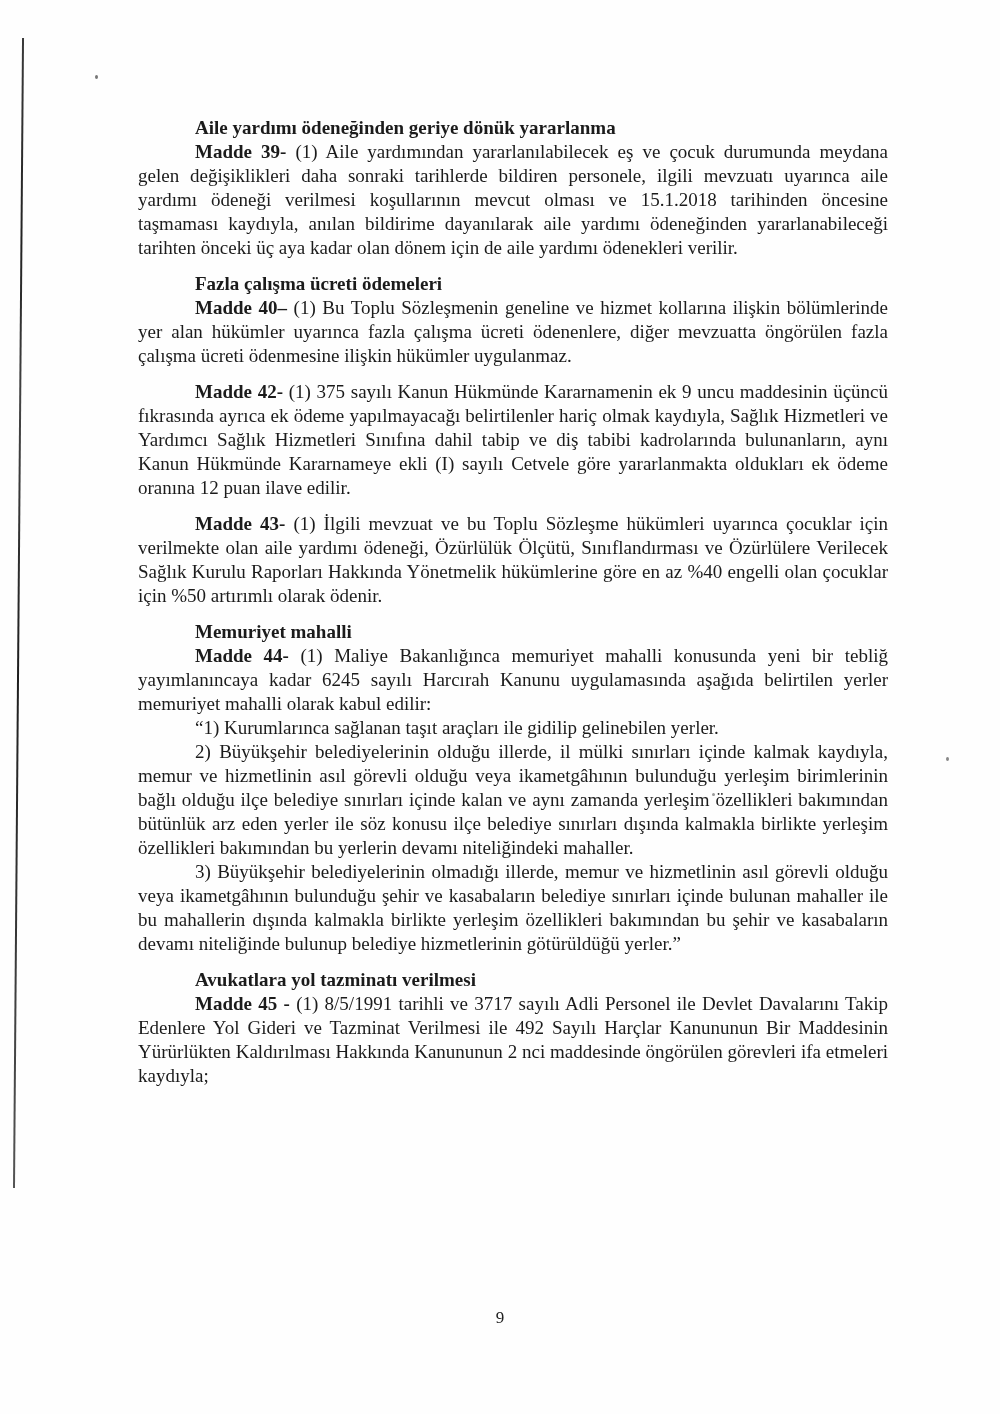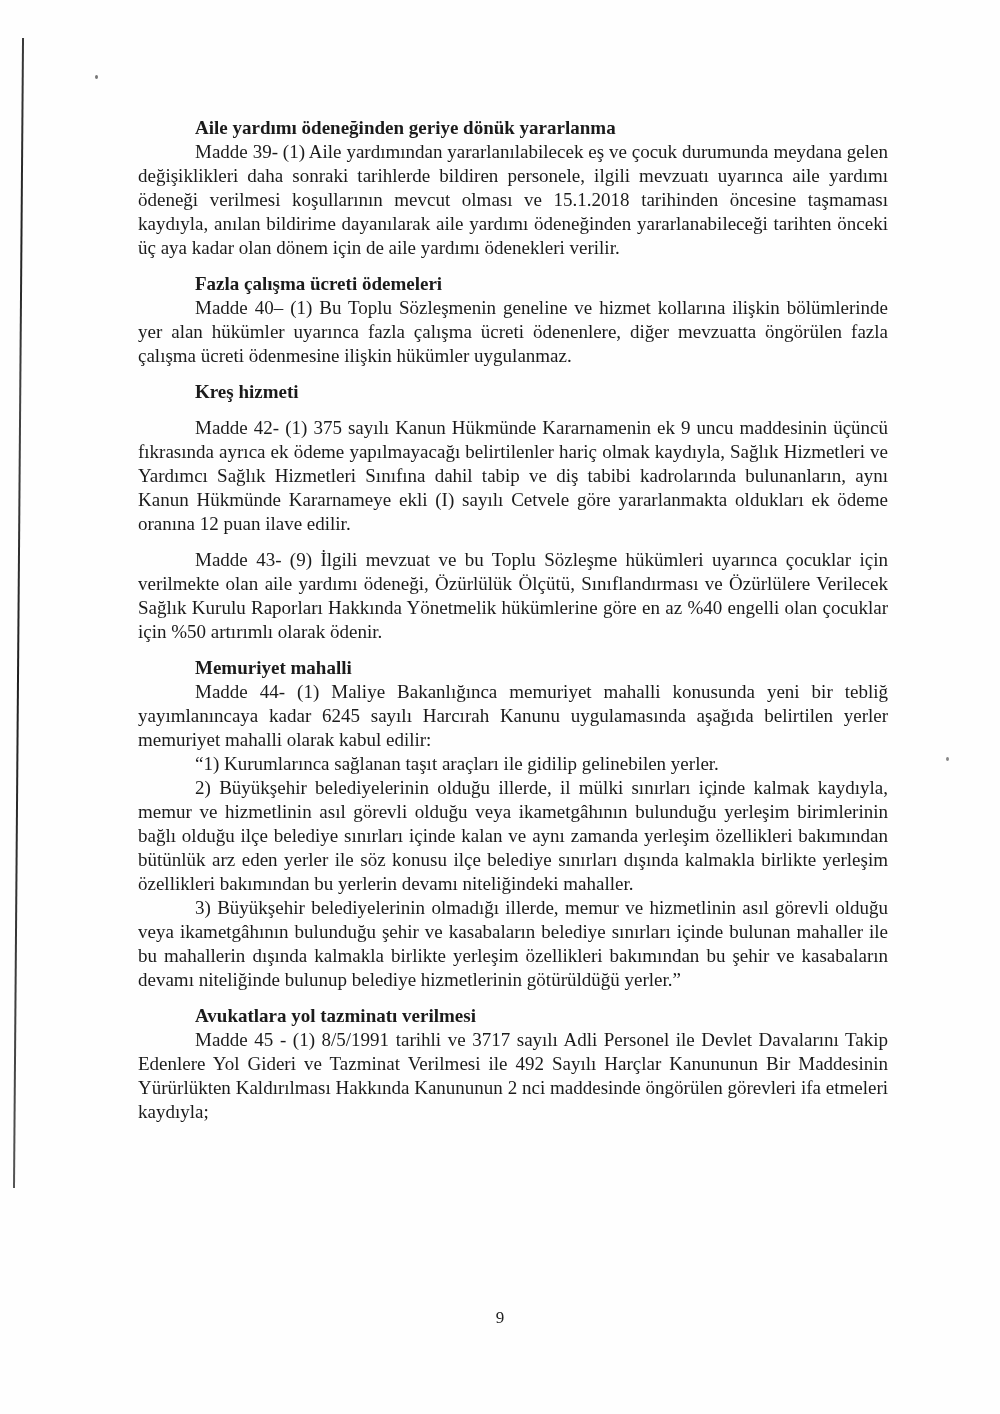--- a/index.html
+++ b/index.html
@@ -47,21 +47,21 @@
   section.sec.last { margin-top: 30px; }
   .heading {
     font-weight: bold;
     text-align: left;
     padding-left: 57px;
   }
   p.para {
     margin: 0;
     text-indent: 57px;
   }
-  p.para .lead { font-weight: normal; }
+  p.para .lead { font-weight: bold; }
 
   .page-number {
     position: absolute;
     left: 0;
     top: 1308px;
     width: 1000px;
     text-align: center;
     font-size: 17px;
     color: #222;
     font-family: "Liberation Serif", "DejaVu Serif", serif;
@@ -83,29 +83,28 @@
       <div class="heading">Aile yardımı ödeneğinden geriye dönük yararlanma</div>
       <p class="para"><span class="lead">Madde 39-</span><span> (1) Aile yardımından yararlanılabilecek eş ve çocuk durumunda meydana gelen değişiklikleri daha sonraki tarihlerde bildiren personele, ilgili mevzuatı uyarınca aile yardımı ödeneği verilmesi koşullarının mevcut olması ve 15.1.2018 tarihinden öncesine taşmaması kaydıyla, anılan bildirime dayanılarak aile yardımı ödeneğinden yararlanabileceği tarihten önceki üç aya kadar olan dönem için de aile yardımı ödenekleri verilir.</span></p>
     </section>
 
     <section class="sec">
       <div class="heading">Fazla çalışma ücreti ödemeleri</div>
       <p class="para"><span class="lead">Madde 40–</span><span> (1) Bu Toplu Sözleşmenin geneline ve hizmet kollarına ilişkin bölümlerinde yer alan hükümler uyarınca fazla çalışma ücreti ödenenlere, diğer mevzuatta öngörülen fazla çalışma ücreti ödenmesine ilişkin hükümler uygulanmaz.</span></p>
     </section>
 
     <section class="sec">
-      <div class="heading">Kreş hizmeti</div>
     </section>
 
     <section class="sec">
       <p class="para"><span class="lead">Madde 42-</span><span> (1) 375 sayılı Kanun Hükmünde Kararnamenin ek 9 uncu maddesinin üçüncü fıkrasında ayrıca ek ödeme yapılmayacağı belirtilenler hariç olmak kaydıyla, Sağlık Hizmetleri ve Yardımcı Sağlık Hizmetleri Sınıfına dahil tabip ve diş tabibi kadrolarında bulunanların, aynı Kanun Hükmünde Kararnameye ekli (I) sayılı Cetvele göre yararlanmakta oldukları ek ödeme oranına 12 puan ilave edilir.</span></p>
     </section>
 
     <section class="sec">
-      <p class="para"><span class="lead">Madde 43-</span><span> (9) İlgili mevzuat ve bu Toplu Sözleşme hükümleri uyarınca çocuklar için verilmekte olan aile yardımı ödeneği, Özürlülük Ölçütü, Sınıflandırması ve Özürlülere Verilecek Sağlık Kurulu Raporları Hakkında Yönetmelik hükümlerine göre en az %40 engelli olan çocuklar için %50 artırımlı olarak ödenir.</span></p>
+      <p class="para"><span class="lead">Madde 43-</span><span> (1) İlgili mevzuat ve bu Toplu Sözleşme hükümleri uyarınca çocuklar için verilmekte olan aile yardımı ödeneği, Özürlülük Ölçütü, Sınıflandırması ve Özürlülere Verilecek Sağlık Kurulu Raporları Hakkında Yönetmelik hükümlerine göre en az %40 engelli olan çocuklar için %50 artırımlı olarak ödenir.</span></p>
     </section>
 
     <section class="sec">
       <div class="heading">Memuriyet mahalli</div>
       <p class="para"><span class="lead">Madde 44-</span><span> (1) Maliye Bakanlığınca memuriyet mahalli konusunda yeni bir tebliğ yayımlanıncaya kadar 6245 sayılı Harcırah Kanunu uygulamasında aşağıda belirtilen yerler memuriyet mahalli olarak kabul edilir:</span></p>
       <p class="para"><span>“1) Kurumlarınca sağlanan taşıt araçları ile gidilip gelinebilen yerler.</span></p>
       <p class="para"><span>2) Büyükşehir belediyelerinin olduğu illerde, il mülki sınırları içinde kalmak kaydıyla, memur ve hizmetlinin asıl görevli olduğu veya ikametgâhının bulunduğu yerleşim birimlerinin bağlı olduğu ilçe belediye sınırları içinde kalan ve aynı zamanda yerleşim özellikleri bakımından bütünlük arz eden yerler ile söz konusu ilçe belediye sınırları dışında kalmakla birlikte yerleşim özellikleri bakımından bu yerlerin devamı niteliğindeki mahaller.</span></p>
       <p class="para"><span>3) Büyükşehir belediyelerinin olmadığı illerde, memur ve hizmetlinin asıl görevli olduğu veya ikametgâhının bulunduğu şehir ve kasabaların belediye sınırları içinde bulunan mahaller ile bu mahallerin dışında kalmakla birlikte yerleşim özellikleri bakımından bu şehir ve kasabaların devamı niteliğinde bulunup belediye hizmetlerinin götürüldüğü yerler.”</span></p>
     </section>
 

